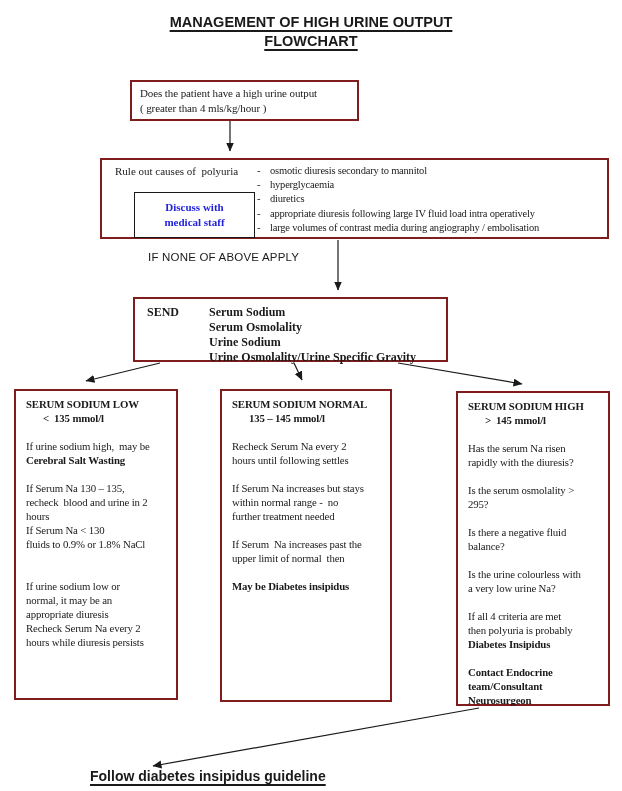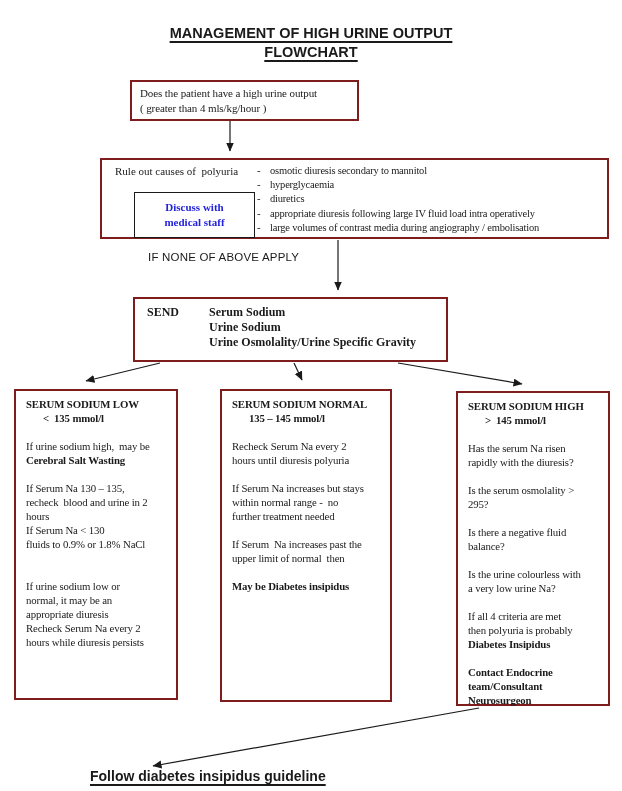--- a/index.html
+++ b/index.html
@@ -4,21 +4,21 @@
 <style>
   html,body{margin:0;padding:0;background:#ffffff;}
   .page{position:relative;width:622px;height:791px;background:#ffffff;overflow:hidden;
         font-family:"Liberation Serif",serif;color:#1a1a1a;}
   .abs{position:absolute;}
   .sans{font-family:"Liberation Sans",sans-serif;}
   .bold{font-weight:bold;}
   .pre{white-space:pre;}
 
   
-  .title{left:0;top:24px;width:622px;text-align:center;font-weight:bold;font-size:14.5px;line-height:19px;}
+  .title{left:0;top:13px;width:622px;text-align:center;font-weight:bold;font-size:14.5px;line-height:19px;}
   .title .tline{text-decoration:underline;text-decoration-thickness:2px;text-underline-offset:3px;}
 
   
   .fbox{border:2px solid #7f1d1d;background:#ffffff;box-sizing:border-box;}
 
   
   .start-box{left:130px;top:80px;width:229px;height:41px;padding:4px 8px;font-size:11px;line-height:15px;letter-spacing:-0.1px;}
 
   
   .ruleout-box{left:100px;top:158px;width:509px;height:81px;}
@@ -99,20 +99,21 @@
       <div>medical staff</div>
     </div>
   </div>
 
   <div class="abs none-apply sans">IF NONE OF ABOVE APPLY</div>
 
   <div class="abs fbox send-box">
     <div class="send-label">SEND</div>
     <div class="send-tests" id="send-tests">
         <div class="line">Serum Sodium</div>
+        <div class="line">Serum Osmolality</div>
         <div class="line">Urine Sodium</div>
         <div class="line">Urine Osmolality/Urine Specific Gravity</div>
       </div>
   </div>
 
   <div class="abs fbox col col-low">
     <div class="col-title">SERUM SODIUM LOW</div>
     <div class="col-subtitle">&lt;  135 mmol/l</div>
     <div>
         <div class="line"></div>
@@ -133,21 +134,21 @@
         <div class="line">hours while diuresis persists</div>
       </div>
   </div>
 
   <div class="abs fbox col col-normal">
     <div class="col-title">SERUM SODIUM NORMAL</div>
     <div class="col-subtitle">135 – 145 mmol/l</div>
     <div>
         <div class="line"></div>
         <div class="line">Recheck Serum Na every 2</div>
-        <div class="line">hours until diuresis polyuria</div>
+        <div class="line">hours until following settles</div>
         <div class="line"></div>
         <div class="line">If Serum Na increases but stays</div>
         <div class="line">within normal range -  no</div>
         <div class="line">further treatment needed</div>
         <div class="line"></div>
         <div class="line">If Serum  Na increases past the</div>
         <div class="line">upper limit of normal  then</div>
         <div class="line"></div>
         <div class="line bold">May be Diabetes insipidus</div>
       </div>

